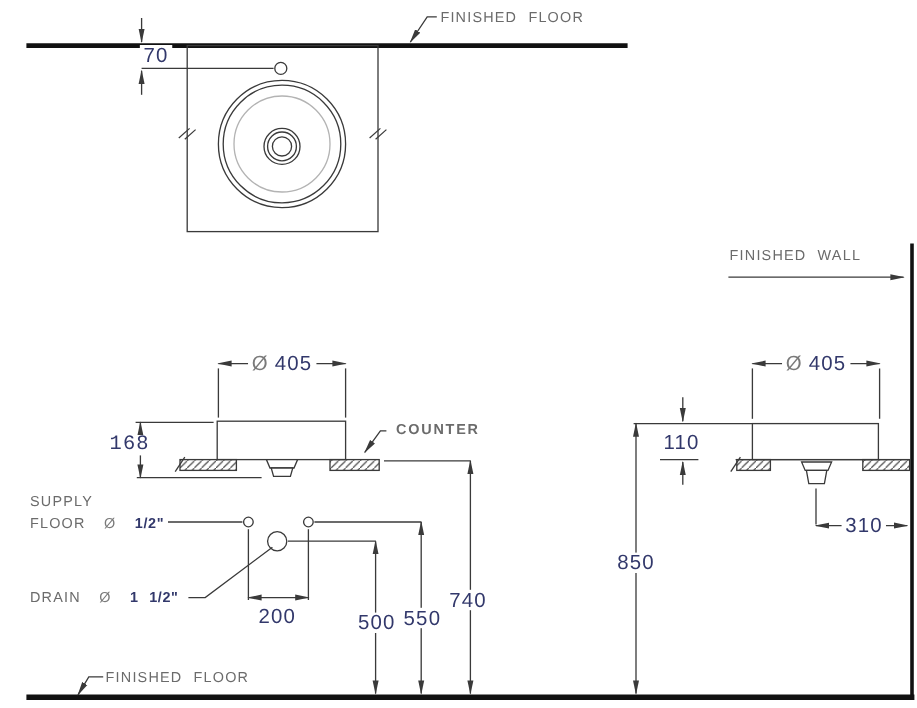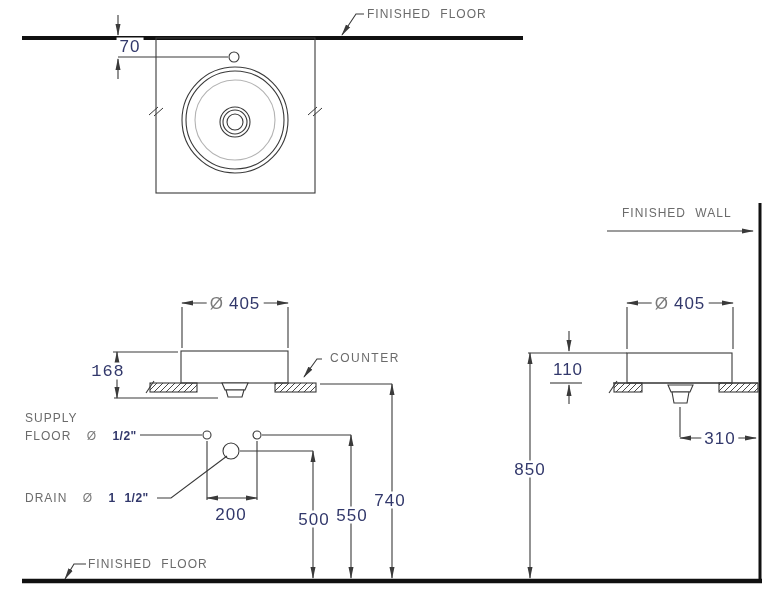--- a/index.html
+++ b/index.html
@@ -112,23 +112,23 @@
       <polygon points="672,392 689,392 687,403 674,403" fill="#fff"></polygon>
       <line x1="680" y1="407" x2="680" y2="437"></line>
       <line x1="680" y1="438" x2="756" y2="438" marker-start="url(#arw)" marker-end="url(#arw)"></line>
       <line x1="22" y1="581" x2="762" y2="581" stroke="#111" stroke-width="4.5"></line>
       <polyline points="86,564 74,564 65,579" marker-end="url(#arw)"></polyline>
     </g>
   </svg>
 
   <div class="lbl" style="left:367px;top:6px;">FINISHED FLOOR</div>
 
-  <div class="lbl" style="left:608px;top:205px;margin-left:14px;">FINISHED WALL</div>
+  <div class="lbl" style="left:608px;top:205px;">FINISHED WALL</div>
 
-  <div class="lbl" style="left:330px;top:350px;letter-spacing:1.5px;">COUNTER</div>
+  <div class="lbl" style="left:330px;top:350px;letter-spacing:1.5px;font-weight:bold;">COUNTER</div>
 
   <div class="lbl" style="left:25px;top:410px;">SUPPLY</div>
   <div class="lbl" style="left:25px;top:428px;">
     <span>FLOOR</span>
     <span class="sym gap">Ø</span>
     <span class="sizenum gap">1/2"</span>
   </div>
 
   <div class="lbl" style="left:25px;top:490px;">
     <span>DRAIN</span>

